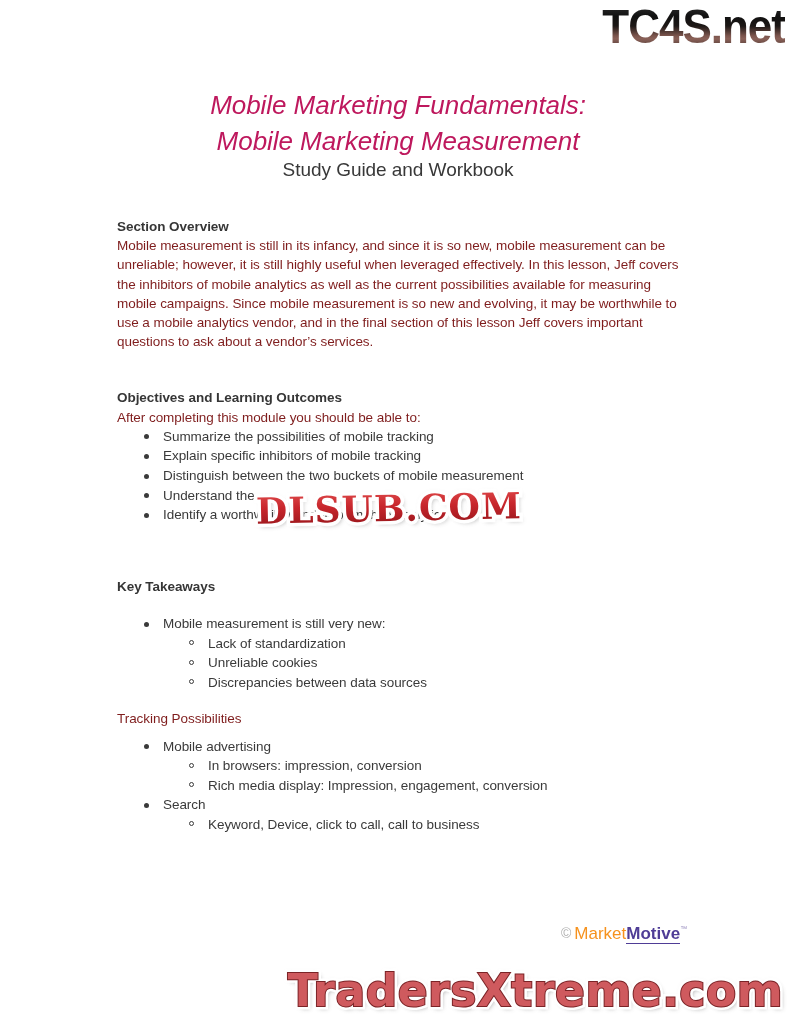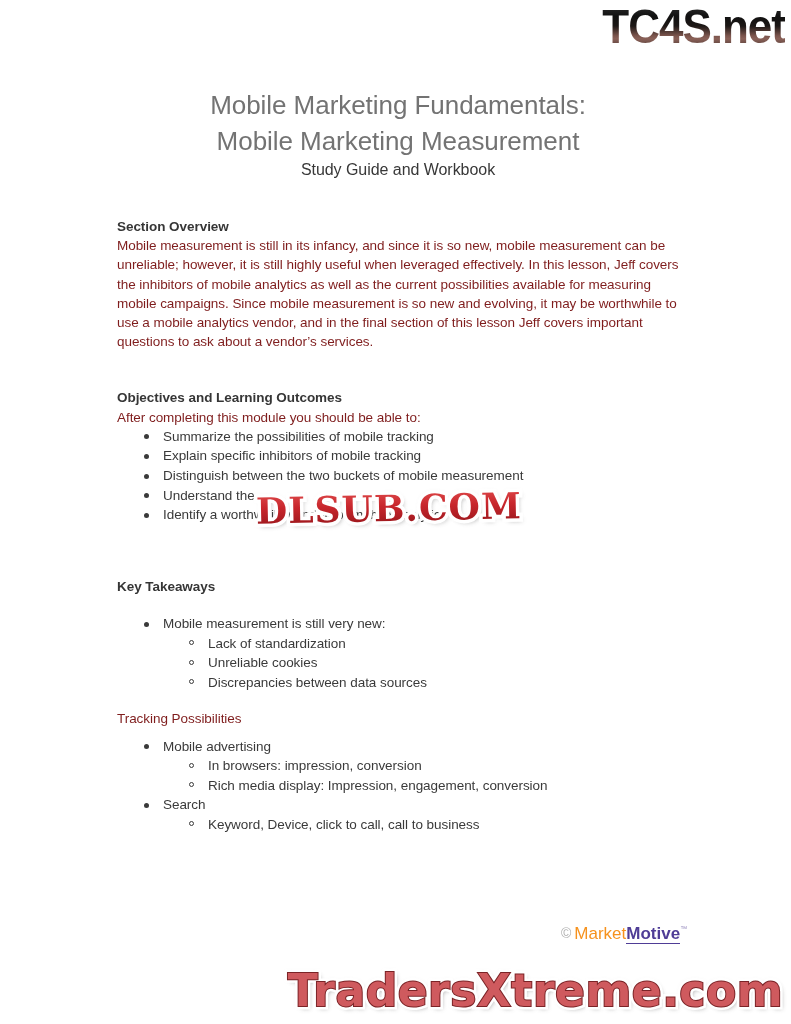--- a/index.html
+++ b/index.html
@@ -36,23 +36,23 @@
   .content {
     position: absolute;
     left: 117px;
     top: 0;
     width: 562px;
     padding-top: 87px;
     font-size: 13.5px;
     line-height: 19.2px;
     letter-spacing: -0.05px;
   }
-  .title { font-weight: normal; font-size: 26px; line-height: 36px; text-align: center; color: #737373; }
+  .title { font-weight: normal; font-size: 26px; line-height: 36px; text-align: center; color: #be185d; font-style: italic; }
   .title span { display: block; }
-  .subtitle { font-size: 16px; line-height: 22px; text-align: center; color: #383838; }
+  .subtitle { font-size: 19px; line-height: 22px; text-align: center; color: #383838; }
   .h { font-weight: bold; margin-top: 36px; color: #363636; }
   .h.mt2 { margin-top: 37px; }
   .h.mt3 { margin-top: 52px; }
   .body-par { color: #7f1d1d; }
   .plain-heading { margin-top: 17px; }
 
   
   .li { position: relative; line-height: 19.6px; }
   .li.l1 { padding-left: 46px; }
   .li.l2 { padding-left: 91px; }

